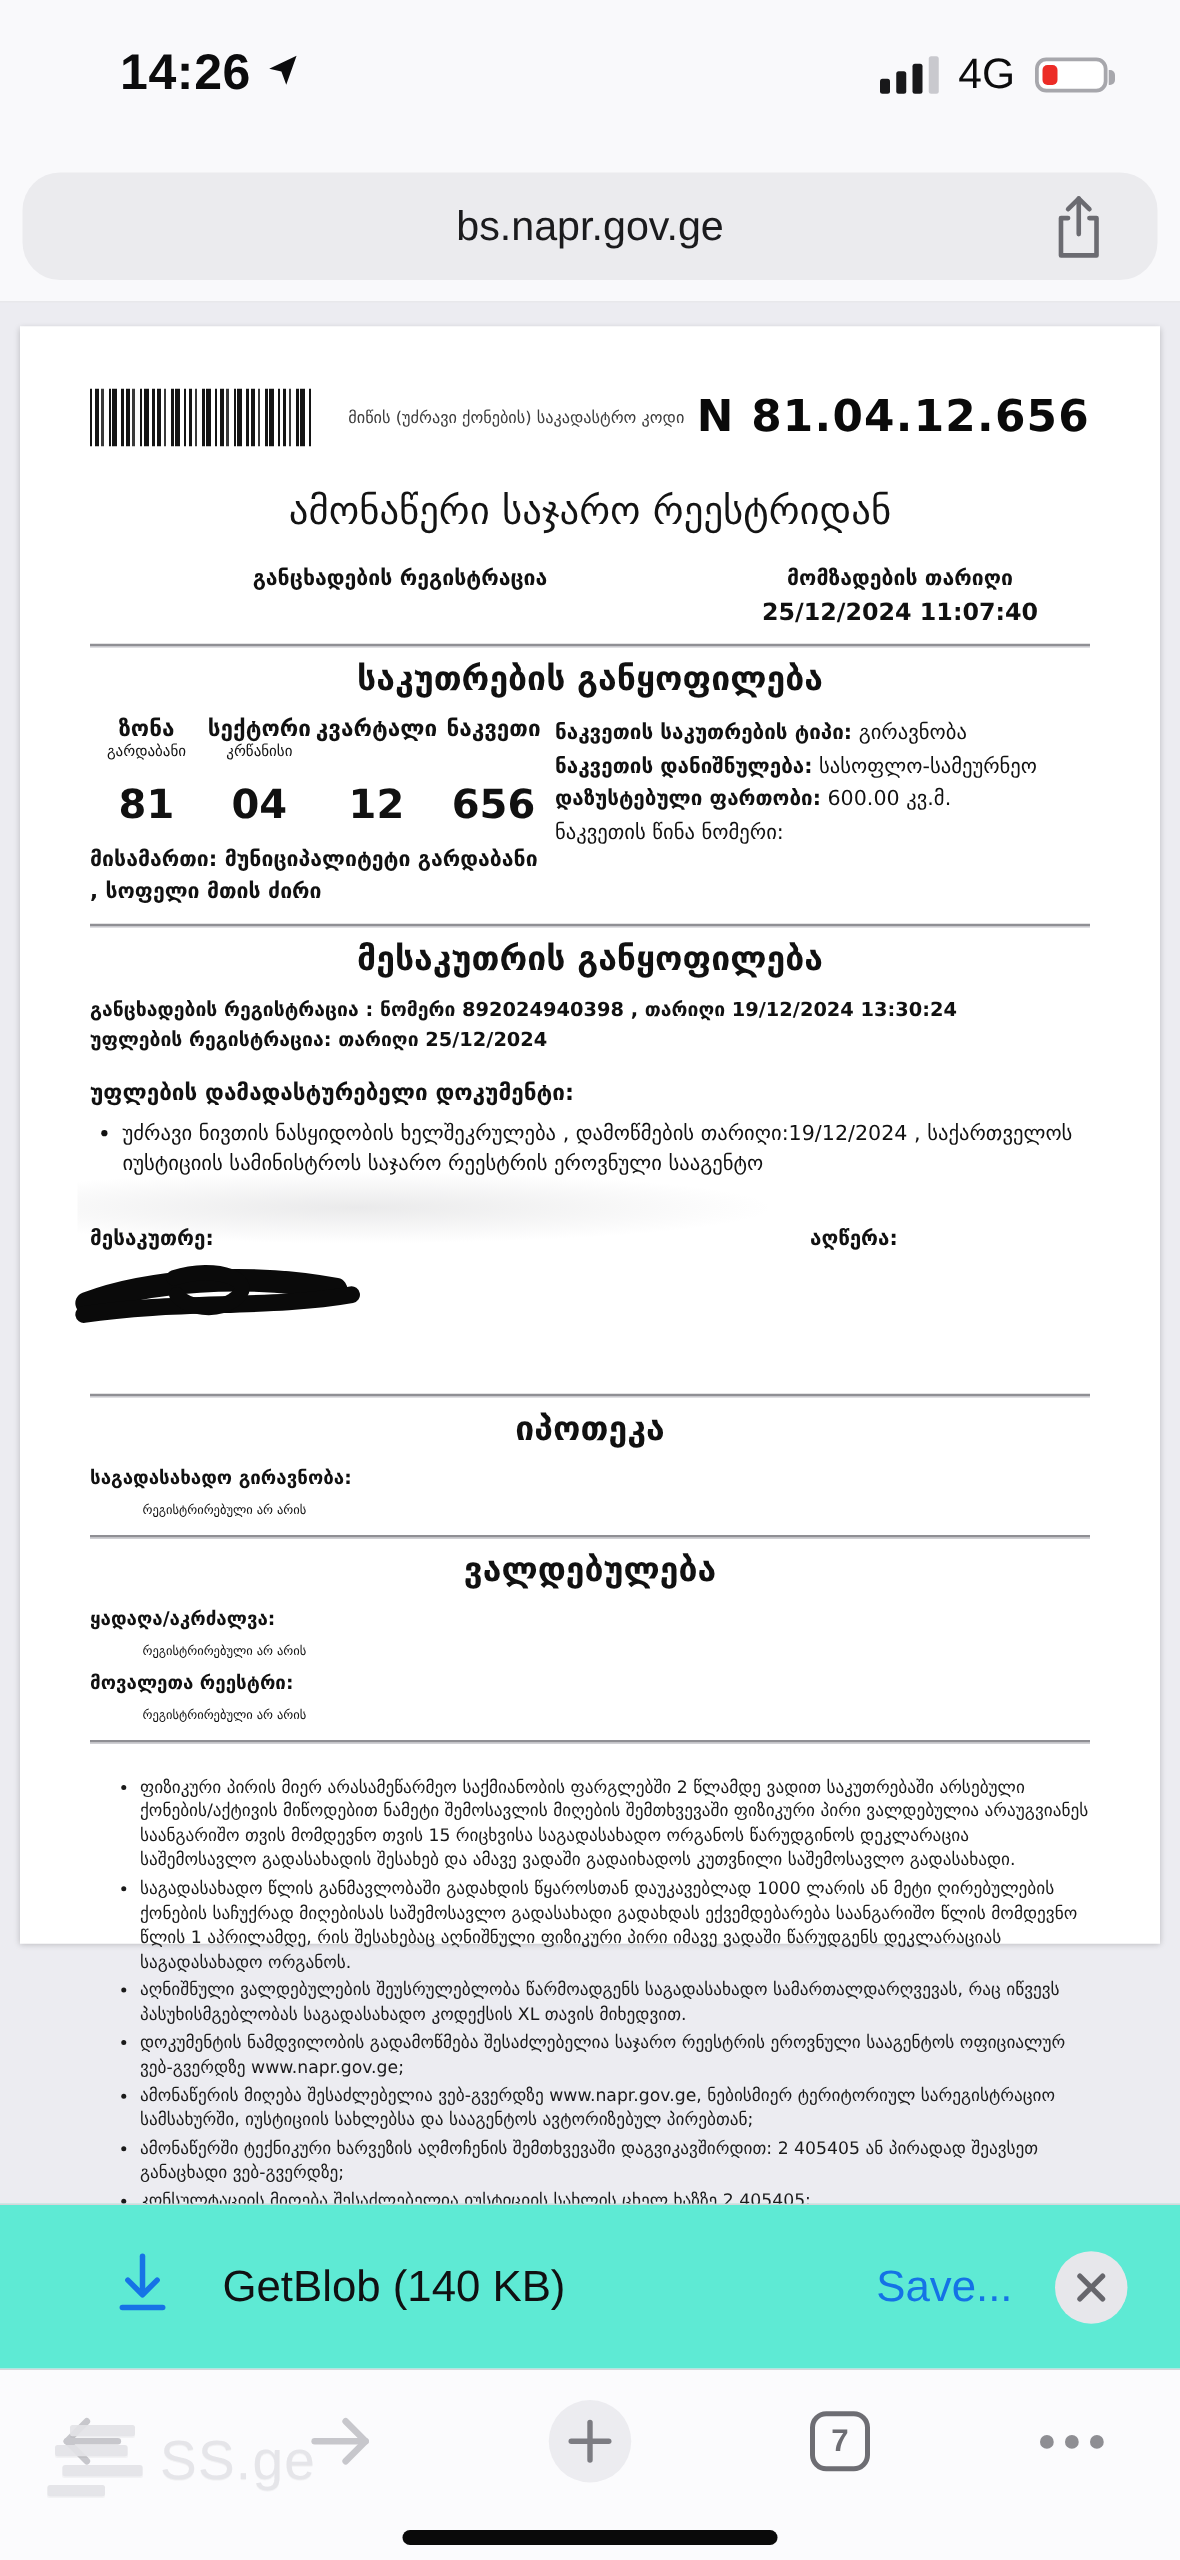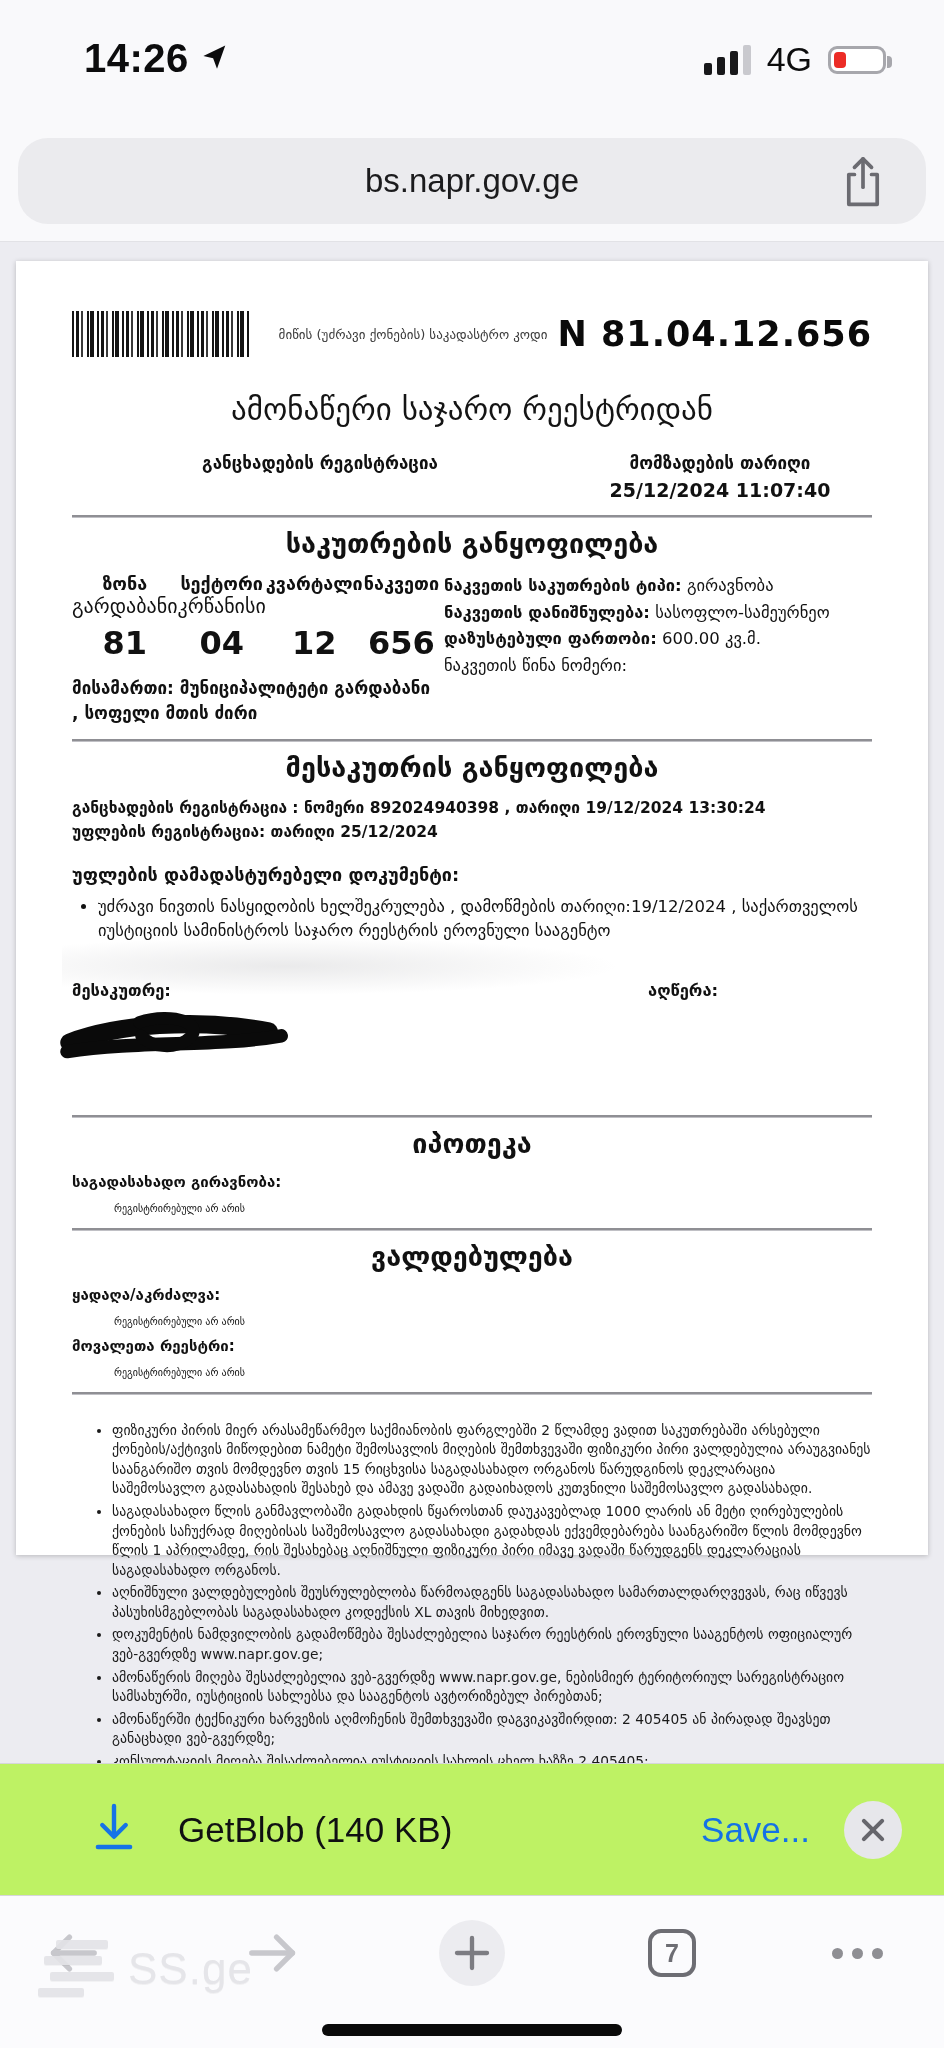--- a/index.html
+++ b/index.html
@@ -3,21 +3,21 @@
 <meta charset="utf-8">
 <style>
   * { margin:0; padding:0; box-sizing:border-box; }
   html,body { width:944px; }
   body { font-family:"Liberation Sans", sans-serif; background:#fff; }
   .phone { position:relative; width:944px; height:2048px; background:#ececf1; overflow:hidden; }
 
   
   .chrome-top { position:absolute; top:0; left:0; width:944px; height:242px; background:#f9f9fb; border-bottom:1px solid #e2e2e6; }
   .status-bar { position:relative; height:118px; }
-  .status-left { position:absolute; left:84px; top:36px; display:flex; align-items:center; gap:10px; }
+  .status-left { position:absolute; left:96px; top:36px; display:flex; align-items:center; gap:10px; }
   .time { font-size:40px; font-weight:700; color:#0c0c0d; letter-spacing:.5px; }
   .status-right { position:absolute; right:58px; top:40px; display:flex; align-items:center; gap:16px; }
   .signal { display:flex; align-items:flex-end; gap:5px; height:30px; }
   .signal i { display:block; width:8px; border-radius:2px; background:#18181a; }
   .signal i.s1{height:12px} .signal i.s2{height:18px} .signal i.s3{height:24px}
   .signal i.s4{height:30px; background:#c9c9ce;}
   .net { font-size:34px; color:#0c0c0d; }
   .battery { position:relative; width:58px; height:28px; border:3px solid #a7a7ac; border-radius:9px; background:#fff; }
   .battery .fill { position:absolute; left:3px; top:3px; bottom:3px; width:12px; background:#ec2c26; border-radius:4px; }
   .battery .tip { position:absolute; right:-9px; top:7px; width:5px; height:12px; background:#a7a7ac; border-radius:0 4px 4px 0; }
@@ -45,21 +45,21 @@
   .reg-label { font-size:17px; font-weight:700; }
   .reg-value { font-size:19px; font-weight:700; margin-top:6px; white-space:pre-wrap; }
 
   .divider { height:3px; border-top:2px solid #8f8f94; border-bottom:1px solid #c0c0c5; margin:14px 0 10px; }
 
   .sec-title { text-align:center; font-size:27px; font-weight:700; margin:6px 0 14px; }
 
   .own-grid { display:grid; grid-template-columns:46% 54%; }
   .zone-table { display:grid; grid-template-columns:repeat(4,1fr); text-align:center; row-gap:0; }
   .zone-h { font-size:18px; font-weight:700; }
-  .zone-sub { font-size:20px; min-height:24px; }
+  .zone-sub { font-size:12px; min-height:24px; }
   .zone-v { font-size:32px; font-weight:700; margin-top:6px; }
   .addr { font-size:17px; font-weight:700; margin-top:14px; line-height:1.45; }
   .own-details { font-size:16.5px; line-height:1.62; padding-left:4px; }
   .own-details b { font-weight:700; }
 
   .owner-reg { font-size:15.5px; font-weight:700; line-height:1.5; }
   .doc-label { font-size:18px; font-weight:700; margin-top:20px; }
   ul.doc-list { margin:10px 0 0 26px; }
   ul.doc-list li { font-size:16.5px; line-height:1.45; }
 
@@ -70,21 +70,21 @@
   .scribble { margin-top:2px; margin-left:-14px; }
 
   .kv-label { font-size:15px; font-weight:700; margin-top:6px; }
   .kv-value { font-size:10px; font-weight:400; margin:12px 0 10px 42px; }
 
   ul.notes { margin:26px 0 0 40px; }
   ul.notes li { font-size:13.8px; line-height:1.42; color:#1a1a1a; margin-bottom:3px; }
   .notes-underline { border-bottom:2px solid #3f3f3f; margin:6px 0 0 40px; width:688px; }
 
   
-  .download-bar { position:absolute; top:1763px; left:0; width:944px; height:132px; background:#bef264; border-top:1px solid #d6d6da; display:flex; align-items:center; }
+  .download-bar { position:absolute; top:1763px; left:0; width:944px; height:132px; background:#5eead4; border-top:1px solid #d6d6da; display:flex; align-items:center; }
   .dl-icon { margin-left:92px; }
   .dl-name { font-size:35px; color:#101012; margin-left:42px; }
   .dl-save { margin-left:auto; font-size:35px; color:#1472e6; }
   .dl-close { margin:0 42px 0 34px; width:58px; height:58px; border-radius:50%; background:#e7e7eb; display:flex; align-items:center; justify-content:center; }
 
   
   .toolbar { position:absolute; top:1895px; left:0; width:944px; height:153px; background:#fbfbfd; border-top:1px solid #d6d6da; }
   .tb-btn { position:absolute; top:12px; width:90px; height:90px; display:flex; align-items:center; justify-content:center; }
   .tb-back{ left:28px; } .tb-fwd{ left:228px; }
   .tb-plus{ left:427px; } .tb-tabs{ left:627px; } .tb-more{ left:812px; }

